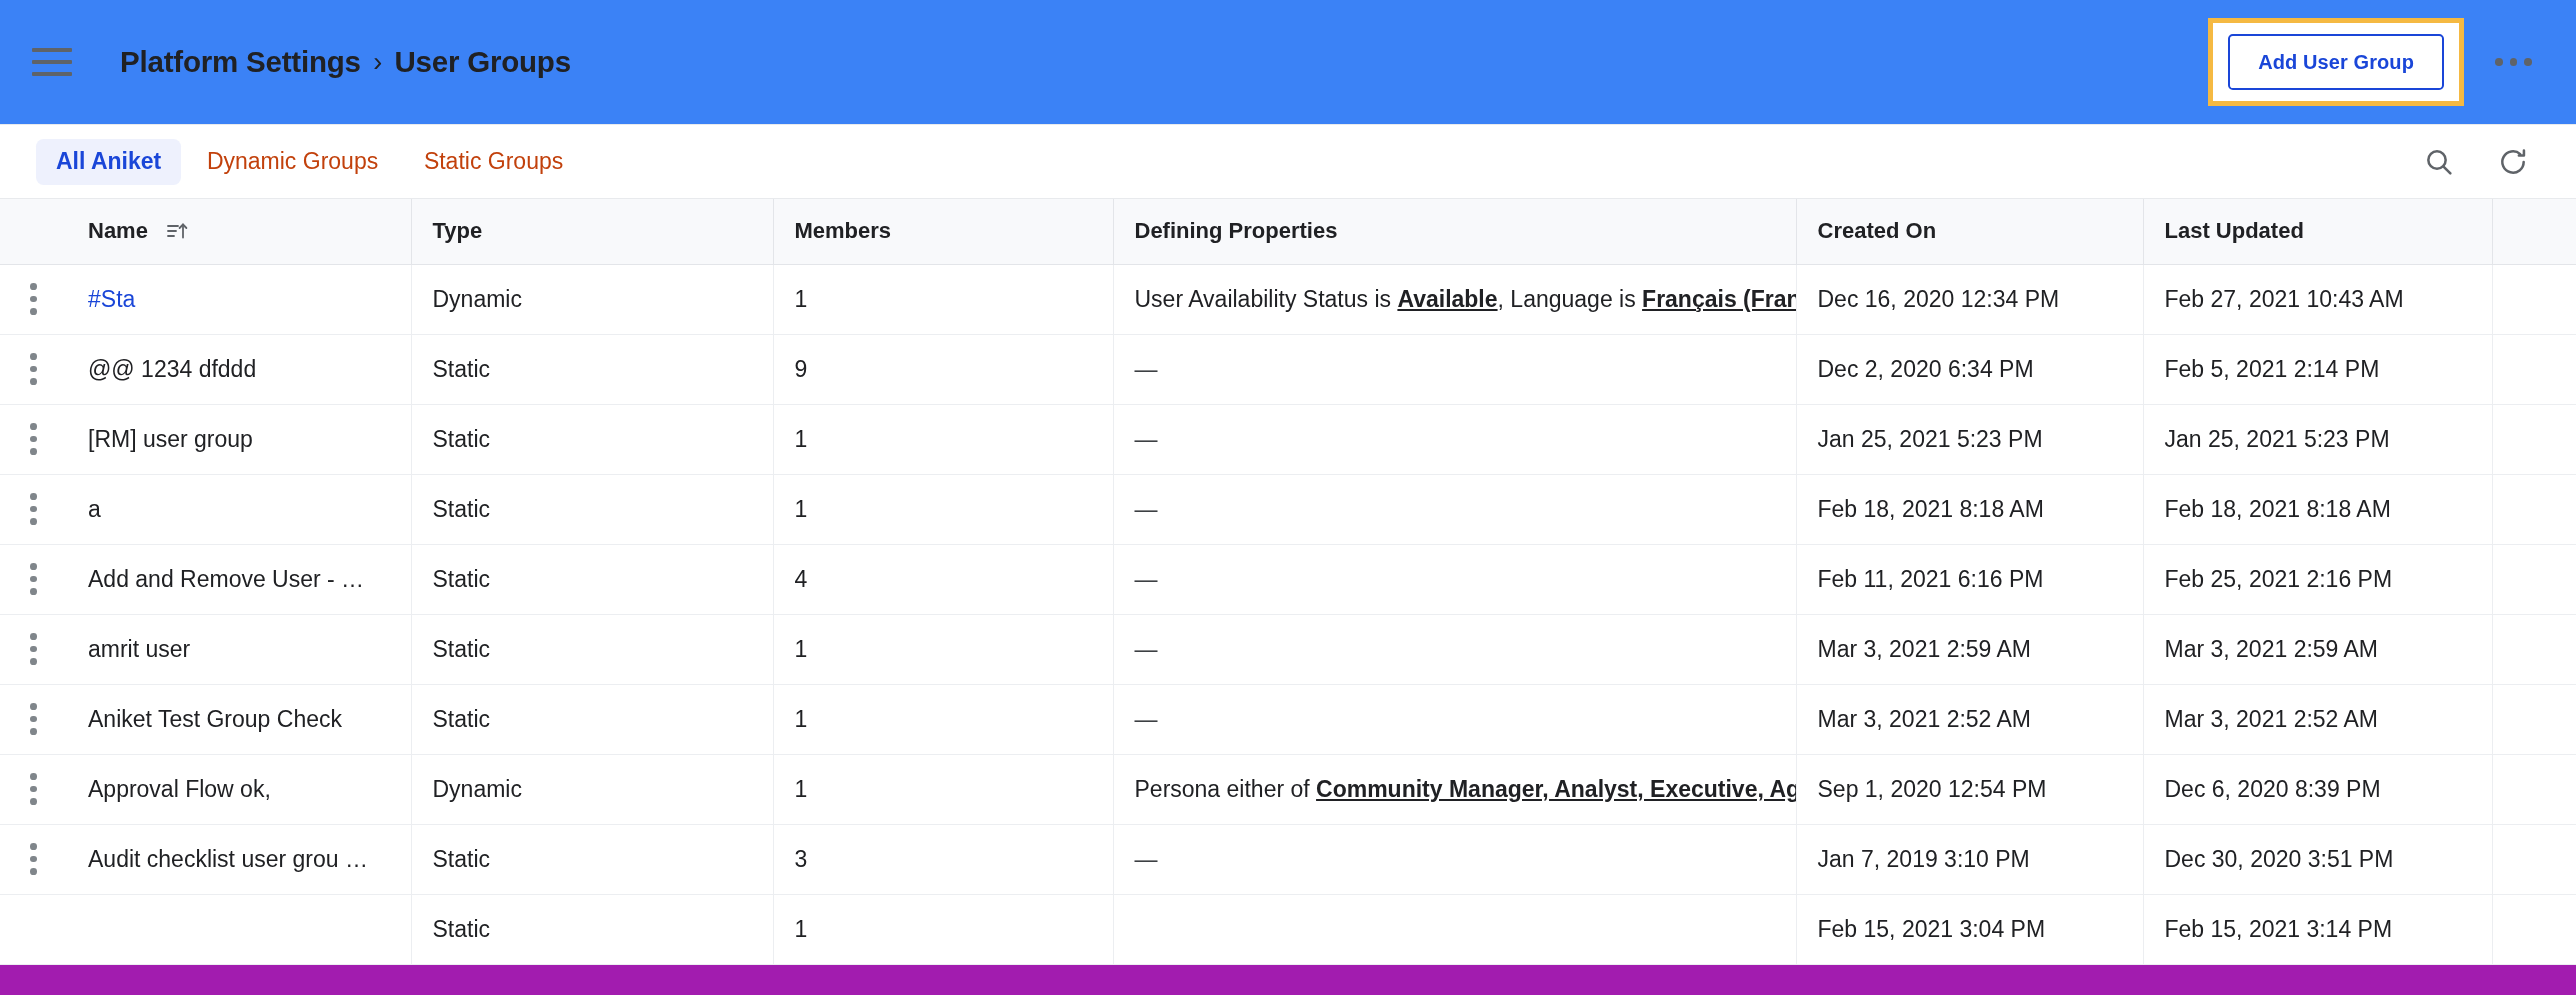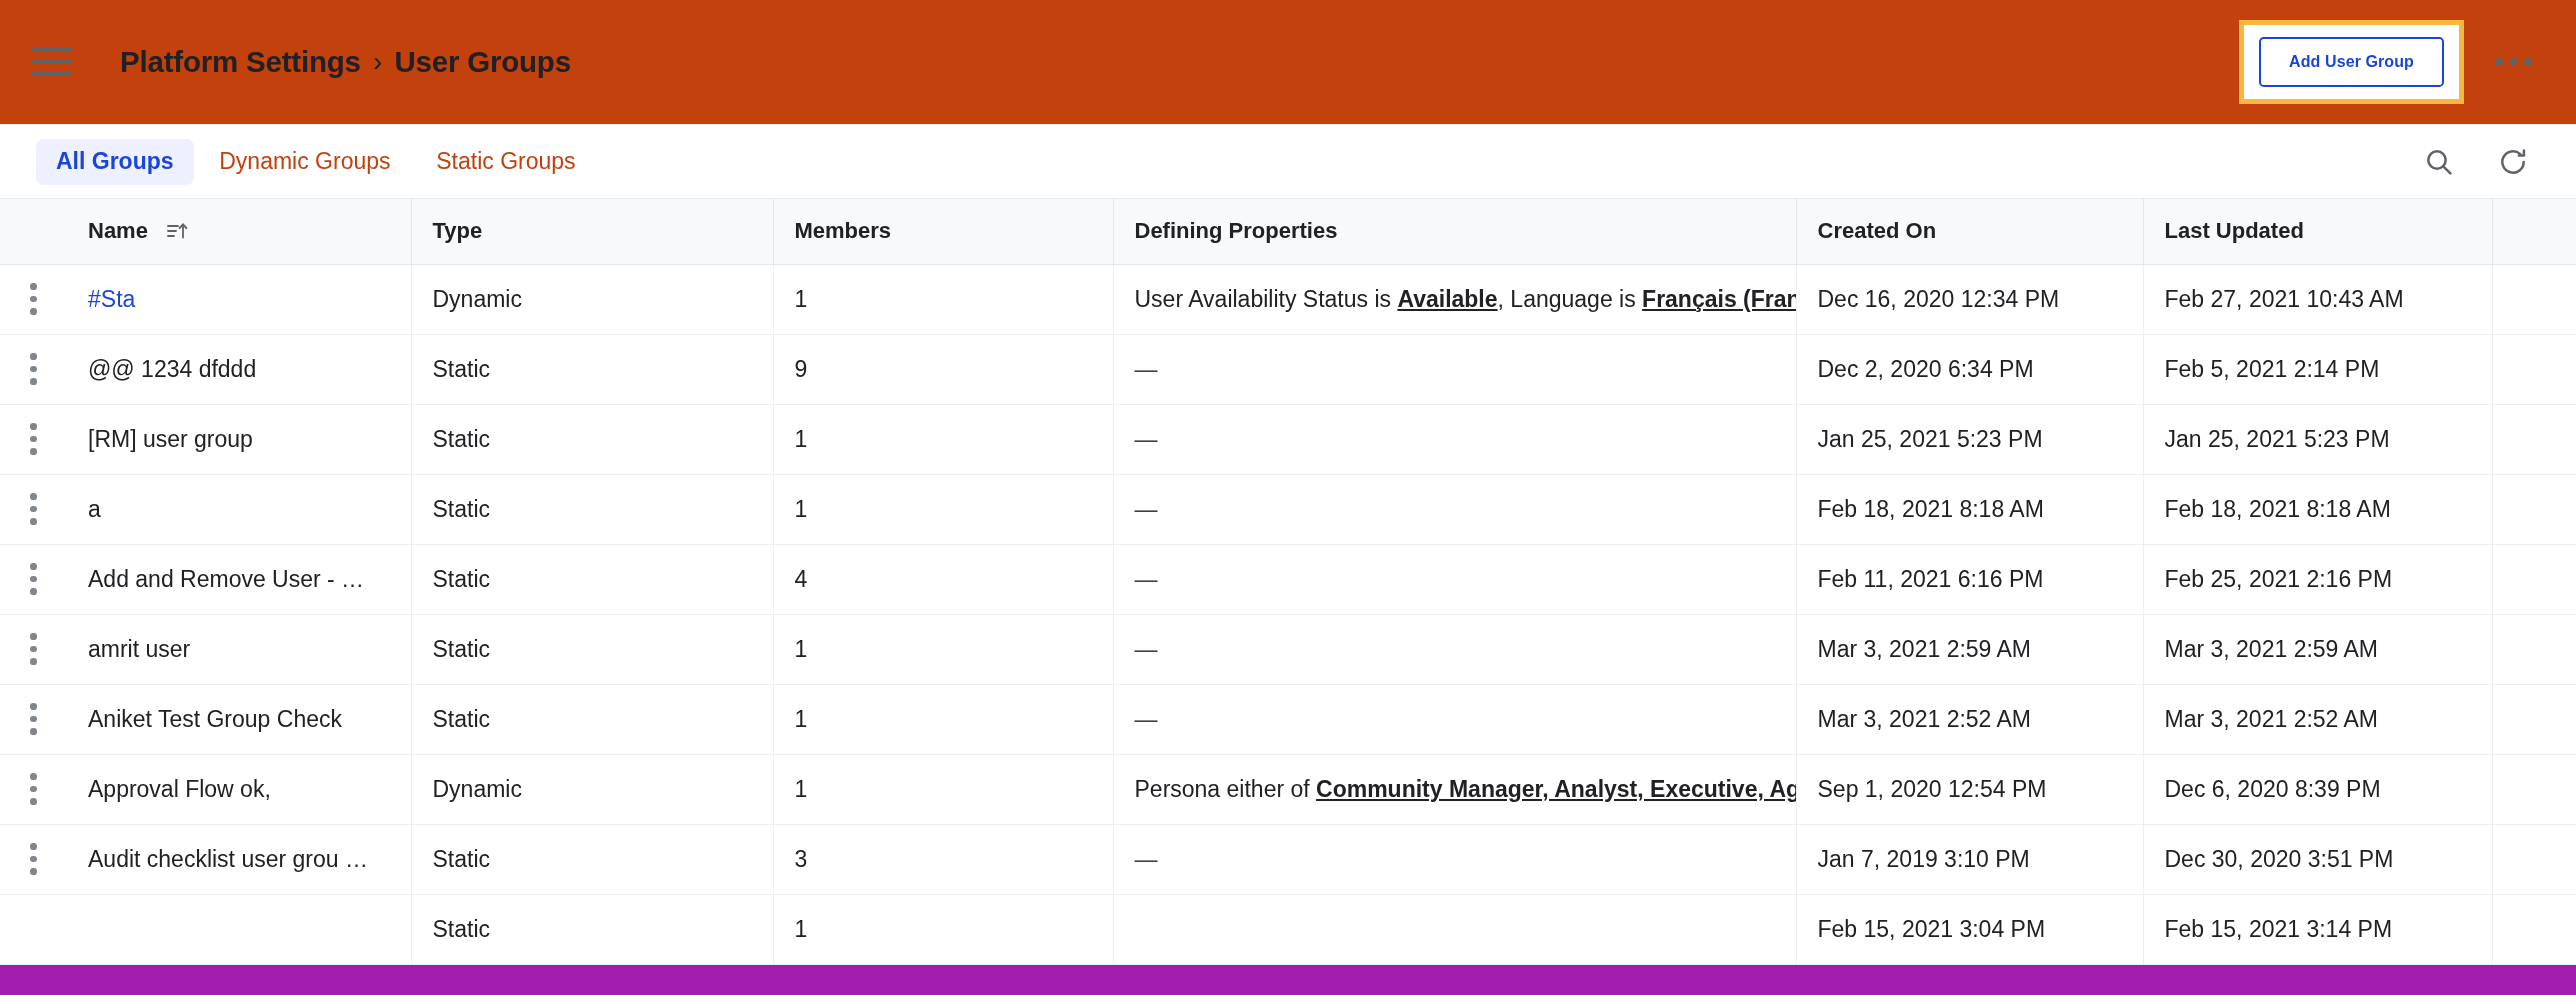--- a/index.html
+++ b/index.html
@@ -10,21 +10,21 @@
     overflow: hidden;
   }
 
   
   .topbar {
     height: 125px;
     display: flex;
     align-items: center;
     padding: 0 34px 0 32px;
     border-bottom: 1.9px solid #e8eaed;
-    background: #c2410c;
+    background: #3b82f6;
     position: relative;
   }
   .hamburger {
     width: 40px; height: 40px;
     display: flex; flex-direction: column;
     justify-content: center; gap: 8.6px;
     cursor: pointer;
     flex: 0 0 auto;
   }
   .hamburger span {
@@ -59,21 +59,21 @@
     display: flex;
     align-items: center;
     background: #fff;
   }
   .add-btn {
     border: 2.9px solid #1a46d8;
     border-radius: 4.8px;
     background: #fff;
     color: #1a46d8;
     font-family: "Liberation Sans", sans-serif;
-    font-size: 16px;
+    font-size: 20px;
     font-weight: bold;
     padding: 14.3px 28px;
     cursor: pointer;
     white-space: nowrap;
     letter-spacing: 0.1px;
   }
   .kebab {
     width: 57px; height: 57px;
     display: flex; align-items: center; justify-content: center;
     gap: 6.7px;
@@ -224,21 +224,21 @@
     </div>
     <div class="kebab">
       <i></i>
       <i></i>
       <i></i>
     </div>
   </div>
 </div>
 
 <div class="tabbar">
-  <div class="tab active">All Groups</div>
+  <div class="tab active">All Aniket</div>
   <div class="tab">Dynamic Groups</div>
   <div class="tab">Static Groups</div>
 
   <div class="tabbar-right">
     <div class="icon-btn">
       <svg width="32" height="32" viewBox="0 0 24 24" fill="none" stroke="#5f6368" stroke-width="1.9" stroke-linecap="round">
         <circle cx="10.5" cy="10.5" r="6.5"></circle>
         <line x1="15.4" y1="15.4" x2="20.5" y2="20.5"></line>
       </svg>
     </div>

